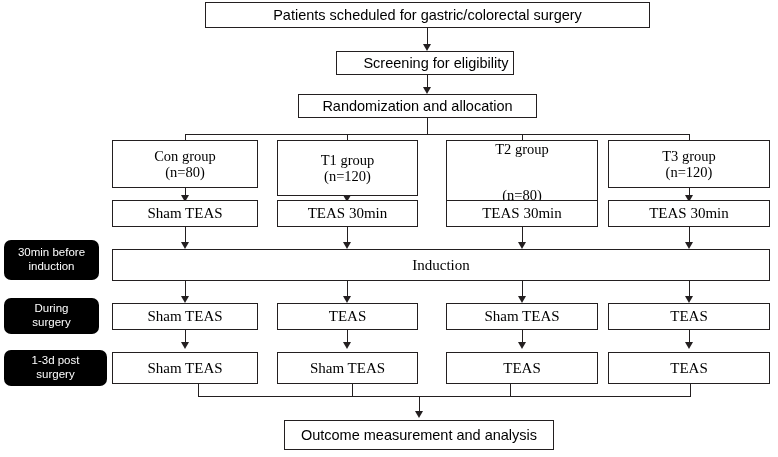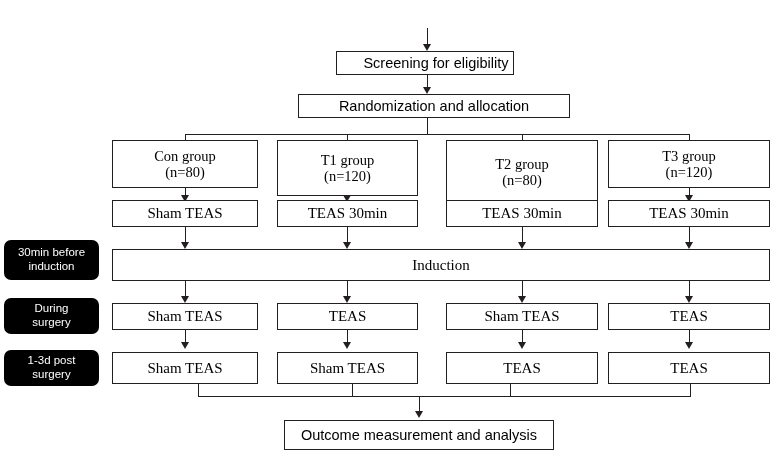--- a/index.html
+++ b/index.html
@@ -74,47 +74,48 @@
     border-right:4.5px solid transparent;
     border-top:7px solid #231f20;
     z-index:2;
   }
 </style>
 </head>
 <body>
 
 <div id="stage">
 
+  <div class="box sans" style="left:205px;top:2px;width:445px;height:26px;">Patients scheduled for gastric/colorectal surgery</div>
 
   <div class="vline" style="left:427px;top:28px;height:18px;"></div>
   <div class="arrow" style="left:423px;top:44px;"></div>
 
   <div class="box sans" style="left:336px;top:51px;width:178px;height:24px;padding-left:22px;">Screening for eligibility</div>
 
   <div class="vline" style="left:427px;top:75px;height:14px;"></div>
   <div class="arrow" style="left:423px;top:87px;"></div>
 
-  <div class="box sans" style="left:298px;top:94px;width:272px;height:24px;">Randomization and allocation</div>
+  <div class="box sans" style="left:298px;top:94px;width:239px;height:24px;">Randomization and allocation</div>
 
   <div class="vline" style="left:427px;top:118px;height:17px;"></div>
   <div class="hline" style="left:185px;top:134px;width:504px;"></div>
   <div class="vline" style="left:185px;top:134px;height:7px;"></div>
   <div class="vline" style="left:347px;top:134px;height:7px;"></div>
   <div class="vline" style="left:522px;top:134px;height:7px;"></div>
   <div class="vline" style="left:689px;top:134px;height:7px;"></div>
 
   <div class="box sans two-line" style="left:112px;top:140px;width:146px;height:48px;">
     <span>Con group</span>
     <span>(n=80)</span>
   </div>
   <div class="box sans two-line" style="left:277px;top:140px;width:141px;height:56px;">
     <span>T1 group</span>
     <span>(n=120)</span>
   </div>
-  <div class="box sans two-line" style="left:446px;top:140px;width:152px;height:64px;">
+  <div class="box sans two-line" style="left:446px;top:140px;width:152px;height:64px;justify-content:space-between;">
     <span>T2 group</span>
     <span>(n=80)</span>
   </div>
   <div class="box sans two-line" style="left:608px;top:140px;width:162px;height:48px;">
     <span>T3 group</span>
     <span>(n=120)</span>
   </div>
 
   <div class="vline" style="left:185px;top:188px;height:9px;"></div>
   <div class="arrow" style="left:181px;top:195px;"></div>
@@ -167,21 +168,21 @@
 
   <div class="vline" style="left:185px;top:330px;height:14px;"></div>
   <div class="arrow" style="left:181px;top:342px;"></div>
   <div class="vline" style="left:347px;top:330px;height:14px;"></div>
   <div class="arrow" style="left:343px;top:342px;"></div>
   <div class="vline" style="left:522px;top:330px;height:14px;"></div>
   <div class="arrow" style="left:518px;top:342px;"></div>
   <div class="vline" style="left:689px;top:330px;height:14px;"></div>
   <div class="arrow" style="left:685px;top:342px;"></div>
 
-  <div class="badge" style="left:4px;top:350px;width:95px;height:36px;">
+  <div class="badge" style="left:4px;top:350px;width:103px;height:36px;">
     <span>1-3d post</span>
     <span>surgery</span>
   </div>
 
   <div class="box serif" style="left:112px;top:352px;width:146px;height:32px;">Sham TEAS</div>
   <div class="box serif" style="left:277px;top:352px;width:141px;height:32px;">Sham TEAS</div>
   <div class="box serif" style="left:446px;top:352px;width:152px;height:32px;">TEAS</div>
   <div class="box serif" style="left:608px;top:352px;width:162px;height:32px;">TEAS</div>
 
   <div class="vline" style="left:198px;top:384px;height:13px;"></div>

